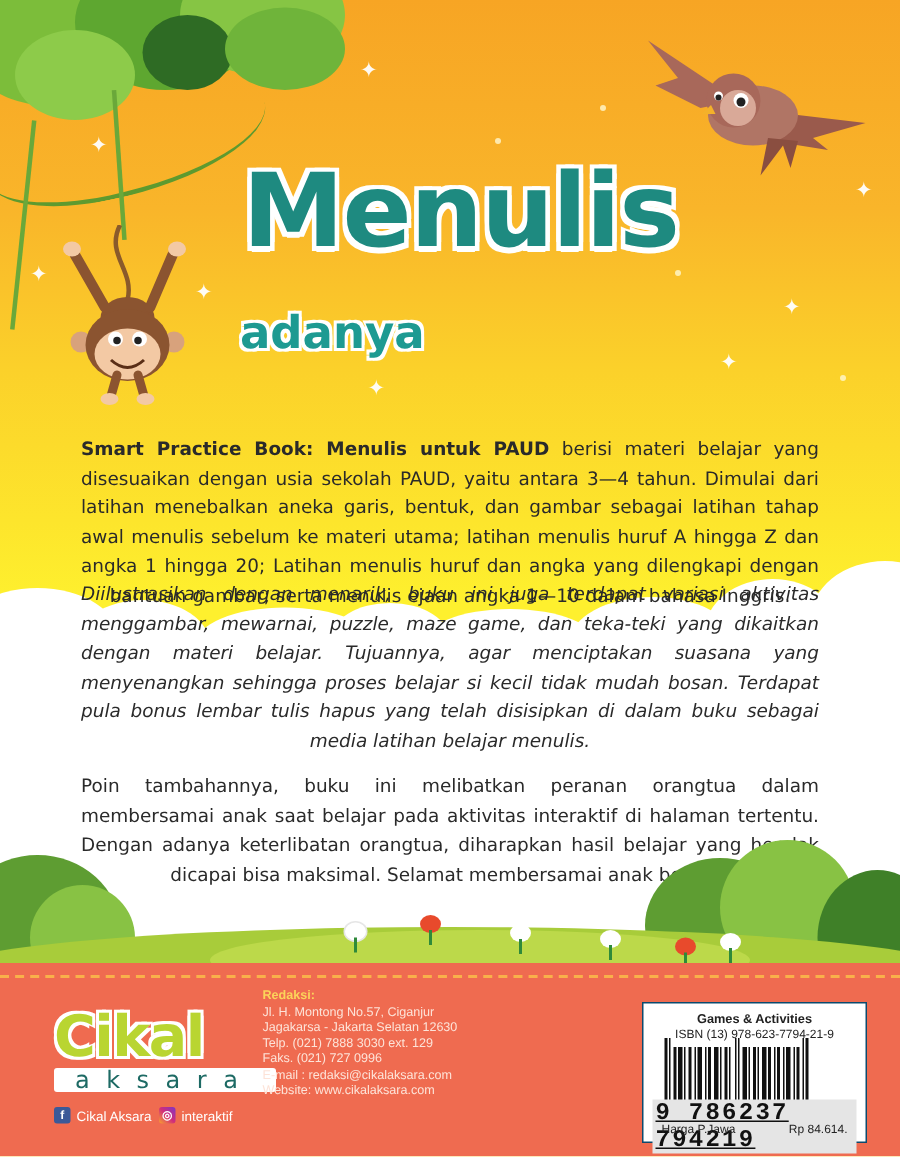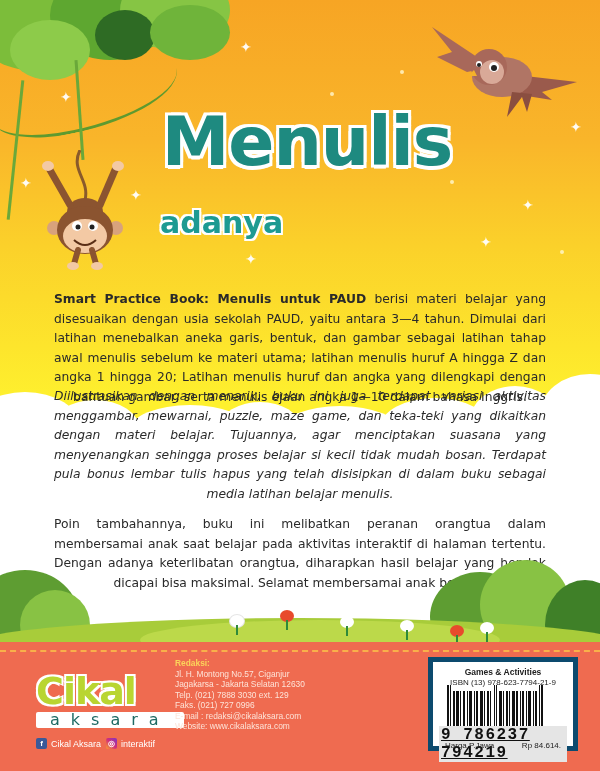--- a/index.html
+++ b/index.html
@@ -64,21 +64,21 @@
   .social { position:absolute; top:96px; font-family:"Liberation Sans", sans-serif; font-size:9px; color:#fff; display:flex; align-items:center; gap:4px; }
   .social .ic { width:11px; height:11px; border-radius:2px; display:inline-flex; align-items:center; justify-content:center; font-size:8px; font-weight:bold; color:#fff; }
   .fb { left:36px; }
   .fb .ic { background:#3b5998; }
   .ig { left:106px; }
   .ig .ic { background:linear-gradient(45deg,#f9a12e,#d12d7a,#7d35c6); }
 
   .redaksi { position:absolute; left:175px; top:16px; font-family:"Liberation Sans", sans-serif; font-size:8.4px; line-height:10.5px; color:#fde3d8; }
   .redaksi .head { color:#fbd45a; font-weight:bold; }
 
-  .barcode-box { position:absolute; left:428px; top:15px; width:150px; height:94px; background:#fff; border:5px solid #0c4a6e; }
+  .barcode-box { position:absolute; left:428px; top:26px; width:150px; height:94px; background:#fff; border:1px solid #0c4a6e; }
   .barcode-box .cat { position:absolute; top:5px; left:0; right:0; text-align:center; font-family:"Liberation Sans", sans-serif; font-size:8.5px; font-weight:bold; color:#222; }
   .barcode-box .isbn { position:absolute; top:16px; left:0; right:0; text-align:center; font-family:"Liberation Sans", sans-serif; font-size:8px; color:#222; }
   .bars { position:absolute; left:14px; top:29px; width:122px; height:42px; display:flex; align-items:flex-end; }
   .bars span { display:block; background:#111; height:42px; }
   .barcode-box .digits { position:absolute; top:64px; left:6px; right:6px; font-family:"Liberation Mono", monospace; font-weight:bold; font-size:16px; letter-spacing:1.5px; color:#111; background:#e5e5e5; padding-left:2px;text-decoration:underline; }
   .barcode-box .price { position:absolute; top:79px; left:12px; right:12px; display:flex; justify-content:space-between; font-family:"Liberation Sans", sans-serif; font-size:8px; color:#222; }
 
   
   .monkey { position:absolute; left:40px; top:150px; width:90px; height:120px; }
   

